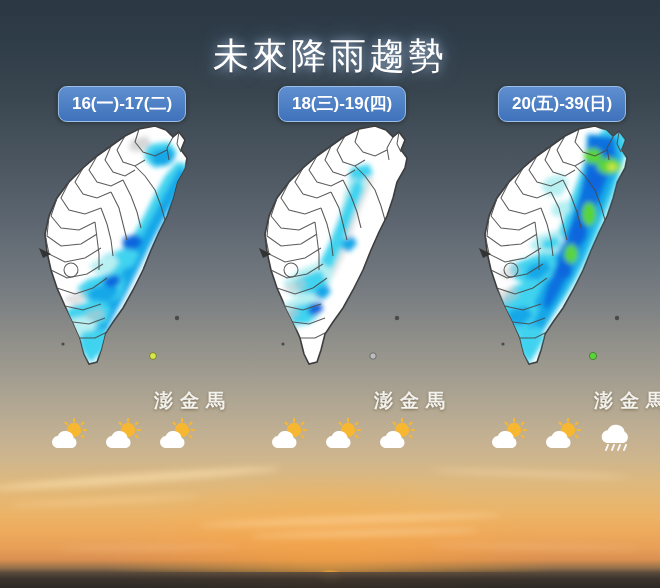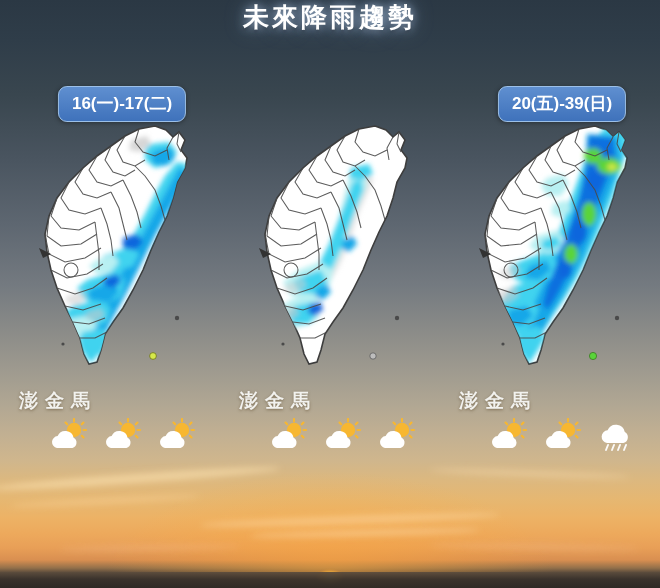--- a/index.html
+++ b/index.html
@@ -56,43 +56,43 @@
   .cs1{left:-10px;top:474px;width:290px;height:9px;background:rgba(255,229,180,.55);transform:rotate(-4deg);}
   .cs2{left:10px;top:498px;width:190px;height:6px;background:rgba(255,216,160,.38);transform:rotate(-3deg);}
   .cs3{left:200px;top:516px;width:300px;height:8px;background:rgba(255,224,176,.42);transform:rotate(-2deg);}
   .cs4{left:250px;top:530px;width:230px;height:6px;background:rgba(255,230,190,.40);transform:rotate(-1.5deg);}
   .cs5{left:430px;top:470px;width:200px;height:7px;background:rgba(255,228,185,.30);transform:rotate(2deg);}
   .cs6{left:60px;top:545px;width:180px;height:6px;background:rgba(245,190,150,.28);transform:rotate(-1deg);}
   .cs7{left:430px;top:544px;width:210px;height:6px;background:rgba(245,195,150,.26);transform:rotate(1deg);}
 
   
   .title{
-    position:absolute;left:0;right:0;top:0;text-align:center;
-    font-size:26px;font-weight:bold;color:#ffffff;letter-spacing:3px;
+    position:absolute;left:0;right:0;top:32px;text-align:center;
+    font-size:36px;font-weight:normal;color:#ffffff;letter-spacing:3px;
     text-shadow:0 0 10px rgba(190,215,245,.75),0 0 22px rgba(150,185,230,.45),0 2px 3px rgba(0,0,0,.35);
   }
 
   
   .panels{position:absolute;left:12px;top:78px;width:660px;height:400px;display:flex;}
   .panel{flex:1;position:relative;}
 
   .date-badge{
     position:absolute;top:8px;left:50%;transform:translateX(-50%);
     padding:5px 13px 6px;border-radius:9px;
     background:linear-gradient(to bottom,#5f8fd0,#3f72bb);
     border:1.5px solid #9cc0e8;
     color:#ffffff;font-size:17px;font-weight:bold;white-space:nowrap;
     box-shadow:0 1px 4px rgba(0,0,0,.35);
   }
 
   .map-wrap{position:absolute;top:42px;left:0;right:0;height:252px;}
   .map-svg{display:block;margin:0 auto;}
 
   .region-label{
-    position:absolute;top:310px;left:0;right:0;text-align:left;
+    position:absolute;top:310px;left:0;right:0;text-align:right;
     color:#f2f2ef;font-size:19px;font-weight:bold;letter-spacing:7px;
     text-indent:7px;
     text-shadow:0 1px 3px rgba(80,60,30,.55);
   }
   .icon-row{
     position:absolute;top:340px;left:0;right:0;
     display:flex;justify-content:center;gap:12px;
   }
   .wicon{width:42px;height:34px;}
 </style>
@@ -222,20 +222,21 @@
                 <line x1="36.5" y1="19.5" x2="34.8" y2="17.8"></line>
               <line x1="18.5" y1="4.5" x2="20.2" y2="6.3"></line>
               </g>
             </g>
           <path d="M10,30 a6,6 0 0,1 0.6,-11.9 a8.4,8.4 0 0,1 16,1.6 a5.6,5.6 0 0,1 -1.2,10.3 Z" fill="#ffffff"></path>
         </svg>
       </div>
     </div>
 
     <div class="panel">
+      <div class="date-badge">18(三)-19(四)</div>
 
       <div class="map-wrap">
         <svg class="map-svg" width="190" height="250" viewBox="0 0 190 250">
           <defs>
             <clipPath id="tw2">
                 <path d="M128,6 L139,10 L146,17 L152,12 L158,20 L154,30 L160,38 L158,48 L150,62 L146,78 L140,96 L132,112 L124,130 L116,150 L106,170 L96,188 L86,202 L78,214 L74,230 L70,242 L62,244 L57,234 L53,218 L46,202 L38,186 L30,168 L24,150 L20,132 L18,114 L22,96 L30,78 L42,62 L56,48 L70,36 L84,26 L98,16 L112,9 Z"></path>
               </clipPath>
             <filter id="blur2">
                 <feGaussianBlur stdDeviation="2.8"></feGaussianBlur>
               </filter>

